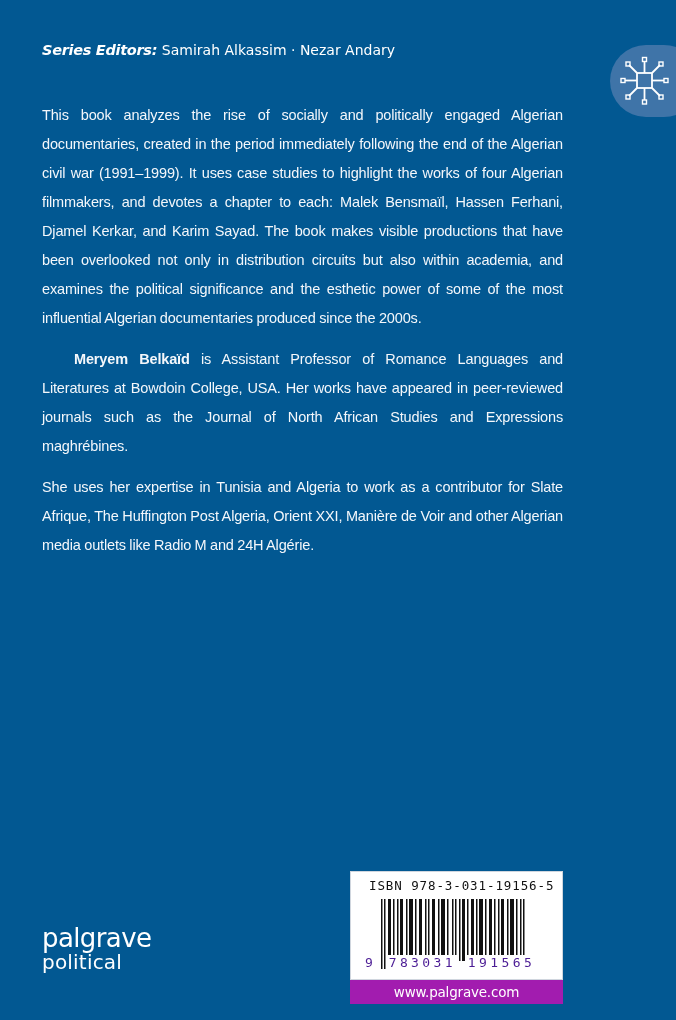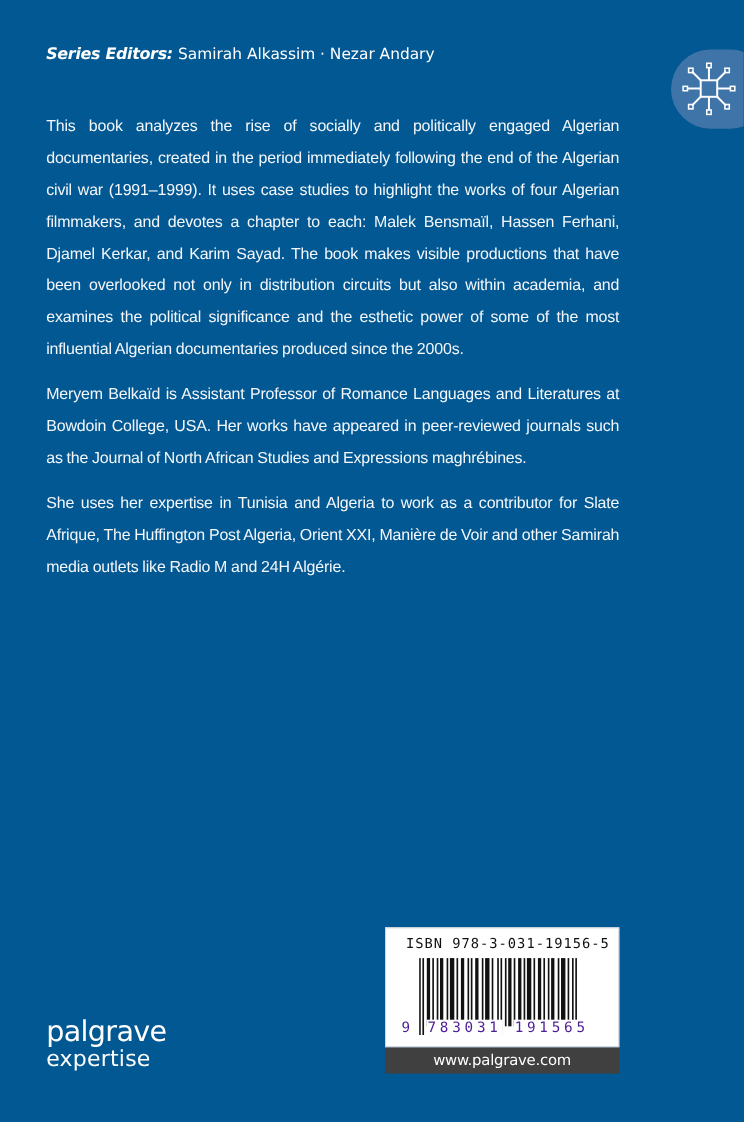--- a/index.html
+++ b/index.html
@@ -55,21 +55,22 @@
       text-align: justify;
       letter-spacing: -0.15px;
       word-spacing: -0.4px;
       color: #f4f7fb;
       font-family: "Liberation Sans", sans-serif;
     }
     .blurb p {
       margin: 0 0 12px 0;
     }
     .blurb .author-name {
-      font-weight: normal;
+      font-weight: bold;
+      margin-left: 32px;
     }
     .icon-pill {
       position: absolute;
       left: 610px;
       top: 45px;
       width: 90px;
       height: 72px;
       background: #3f74a8;
       border-radius: 36px;
     }
@@ -100,20 +101,21 @@
       left: 350px;
       top: 843px;
       width: 213px;
     }
     .isbn-white {
       background: #ffffff;
       height: 109px;
       position: relative;
       border: 1px solid #d0d6de;
       box-sizing: border-box;
+      margin-top: 28px;
     }
     .isbn-text {
       position: absolute;
       left: 18px;
       top: 6px;
       font-family: "DejaVu Sans Mono", monospace;
       font-size: 12.5px;
       letter-spacing: 0.9px;
       color: #111;
       white-space: nowrap;
@@ -131,21 +133,21 @@
       font-size: 13px;
       color: #4c1d95;
       white-space: nowrap;
     }
     .barcode-digits span {
       background: #fff;
       padding: 0 1px;
     }
     .url-band {
       height: 24px;
-      background: #404040;
+      background: #a21caf;
       text-align: center;
       font-family: "DejaVu Sans", sans-serif;
       font-size: 13.5px;
       line-height: 24px;
       color: #ffffff;
       letter-spacing: -0.2px;
     }
   </style>
 </head>
 <body>
@@ -177,26 +179,26 @@
       <line x1="17" y1="33" x2="9" y2="41"></line>
       <rect x="6" y="40" width="4" height="4" stroke-width="1.4"></rect>
       <line x1="32" y1="33" x2="40" y2="41"></line>
       <rect x="39" y="40" width="4" height="4" stroke-width="1.4"></rect>
     </svg>
   </div>
 
   <div class="blurb">
     <p>This book analyzes the rise of socially and politically engaged Algerian documentaries, created in the period immediately following the end of the Algerian civil war (1991–1999). It uses case studies to highlight the works of four Algerian filmmakers, and devotes a chapter to each: Malek Bensmaïl, Hassen Ferhani, Djamel Kerkar, and Karim Sayad. The book makes visible productions that have been overlooked not only in distribution circuits but also within academia, and examines the political significance and the esthetic power of some of the most influential Algerian documentaries produced since the 2000s.</p>
     <p><span class="author-name">Meryem Belkaïd</span><span> is Assistant Professor of Romance Languages and Literatures at Bowdoin College, USA. Her works have appeared in peer-reviewed journals such as the Journal of North African Studies and Expressions maghrébines.</span></p>
-    <p>She uses her expertise in Tunisia and Algeria to work as a contributor for Slate Afrique, The Huffington Post Algeria, Orient XXI, Manière de Voir and other Samirah media outlets like Radio M and 24H Algérie.</p>
+    <p>She uses her expertise in Tunisia and Algeria to work as a contributor for Slate Afrique, The Huffington Post Algeria, Orient XXI, Manière de Voir and other Algerian media outlets like Radio M and 24H Algérie.</p>
   </div>
 
   <div class="logo">
     <div class="line1">palgrave</div>
-    <div class="line2">expertise</div>
+    <div class="line2">political</div>
   </div>
 
   <div class="isbn-block">
     <div class="isbn-white">
       <div class="isbn-text">ISBN 978-3-031-19156-5</div>
       <svg class="barcode" width="155" height="70" viewBox="0 0 155 70">
         <g fill="#111">
           <rect x="0" y="0" width="1.5" height="70"></rect>
           <rect x="3" y="0" width="1.5" height="70"></rect>
           <rect x="7" y="0" width="3" height="62"></rect>

